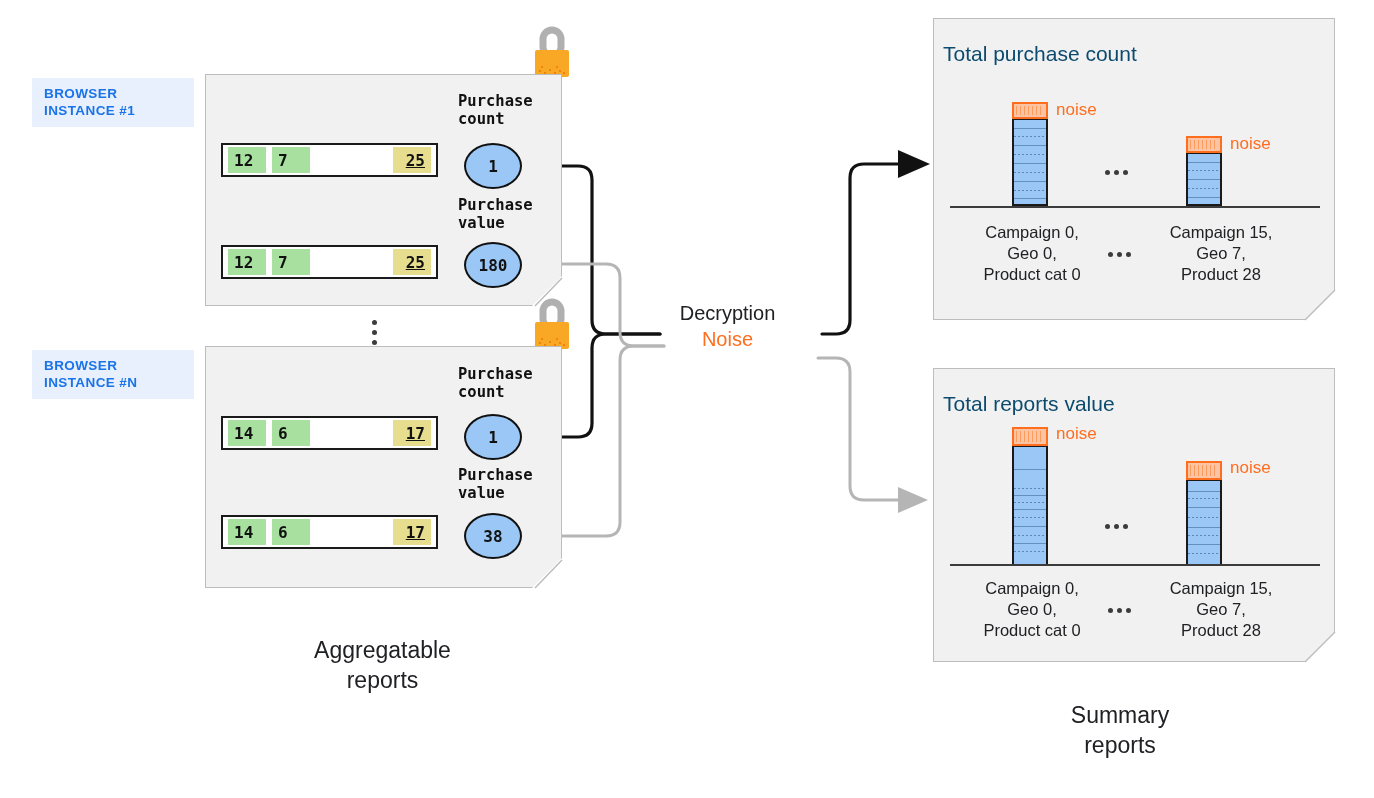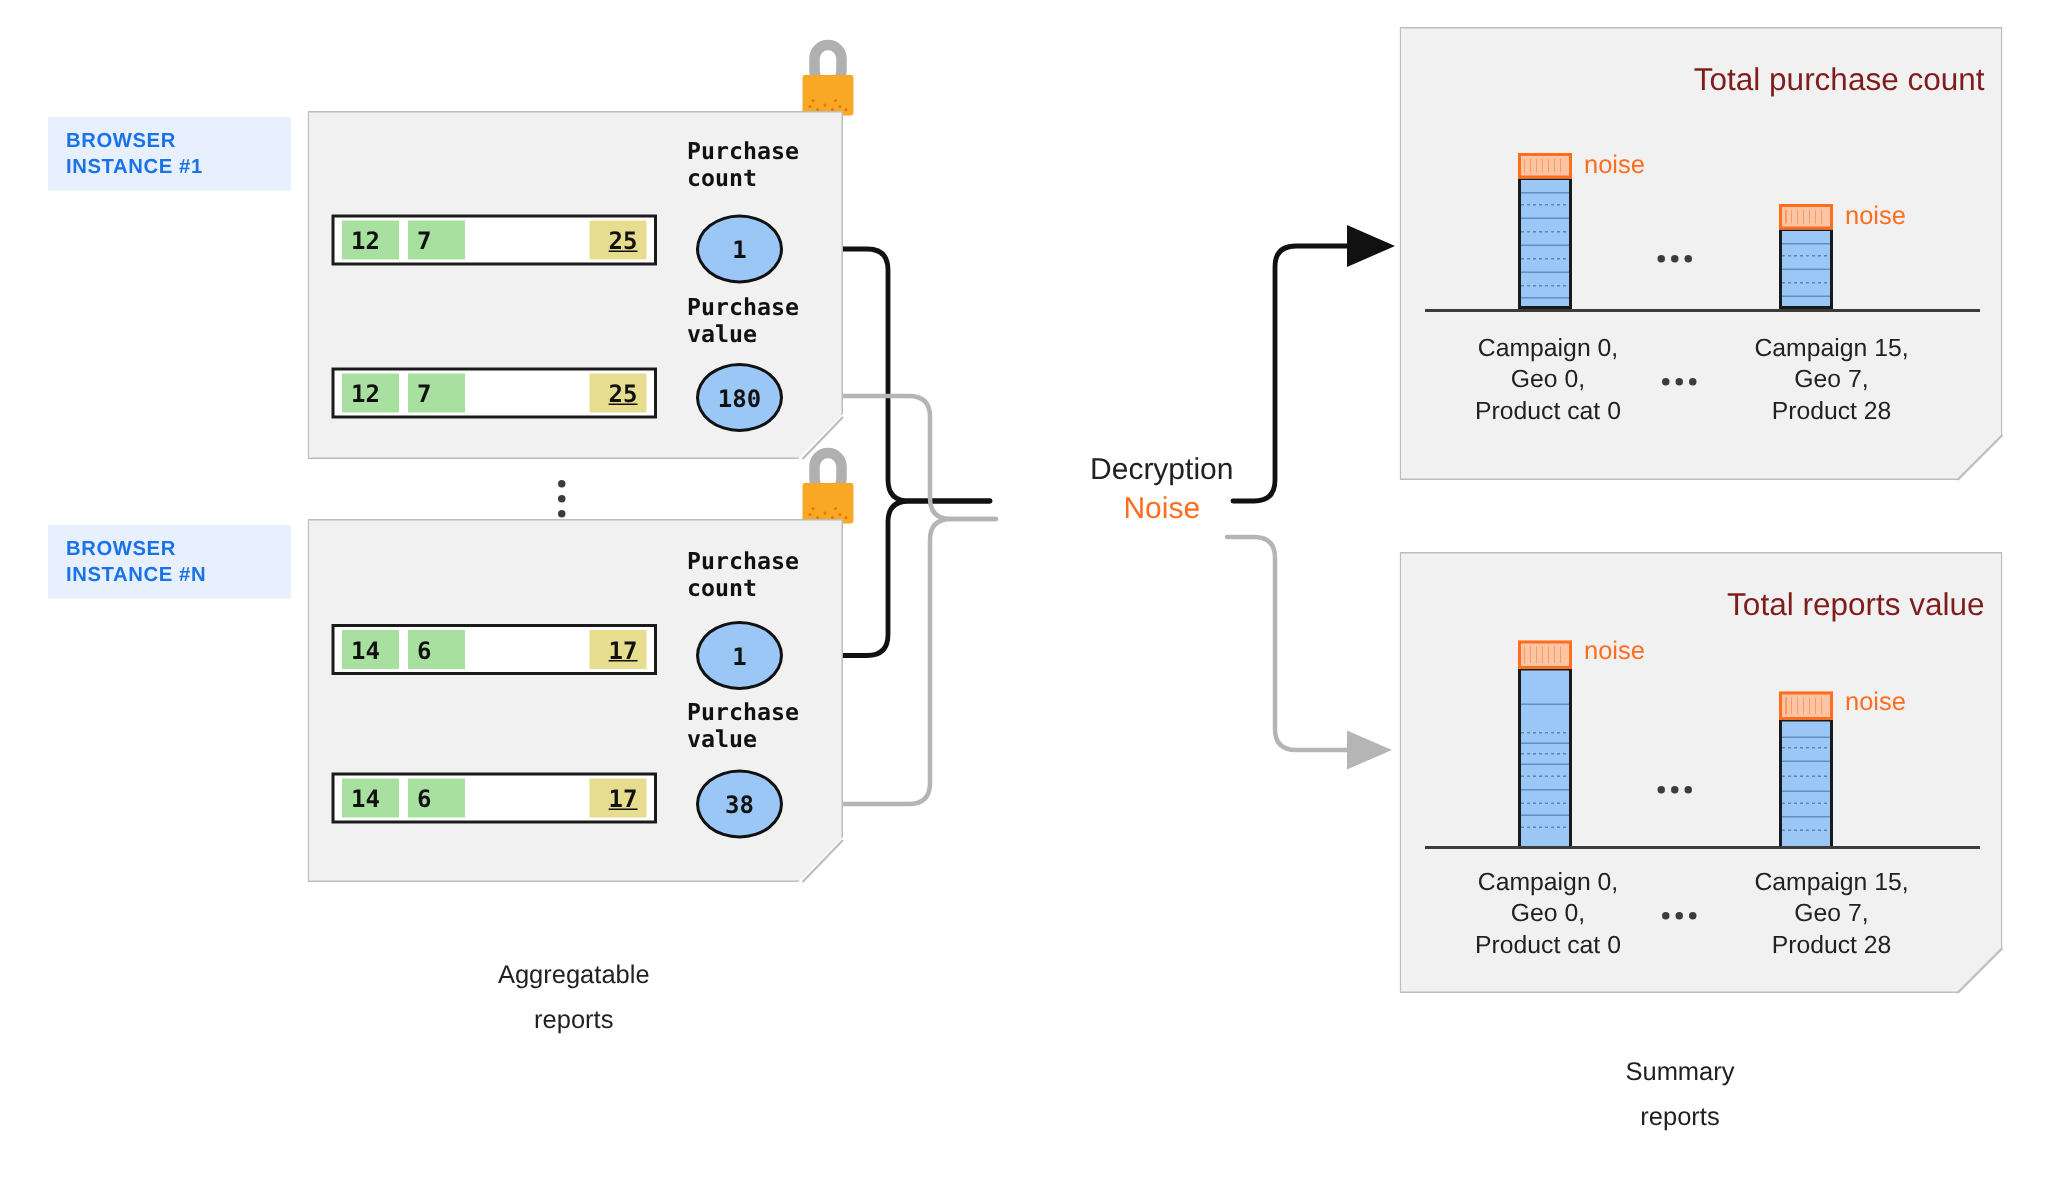--- a/index.html
+++ b/index.html
@@ -40,34 +40,34 @@
   .vdots{display:flex;flex-direction:column;align-items:center;gap:5px;}
   .vdots i{width:5px;height:5px;border-radius:50%;background:#3c3c3c;display:block;}
   .hdots{display:flex;align-items:center;gap:4px;}
   .hdots i{width:5px;height:5px;border-radius:50%;background:#3c3c3c;display:block;}
 
   
   .proc{font-size:20px;line-height:26px;text-align:center;color:#202124;}
   .proc .noise{color:#ff6d1f;}
 
   
-  .sumtitle{font-size:21px;text-align:right;color:#7f1d1d;}
+  .sumtitle{font-size:21px;text-align:left;color:#0c4a6e;}
   .axis{background:#3c3c3c;height:2px;}
   .bar{box-sizing:border-box;border:2.5px solid #1a1a1a;background:#9ac7f5;position:absolute;}
   .bar .seg{position:absolute;left:0;right:0;height:1px;background:#5b86b5;opacity:.85;}
   .bar .segd{position:absolute;left:0;right:0;height:1px;
              background:repeating-linear-gradient(90deg,#5b86b5 0 2px,transparent 2px 4px);}
   .noisecap{box-sizing:border-box;border:2.5px solid #ff6d1f;background:#fbc4a4;position:absolute;}
   .noisecap .hatch{position:absolute;left:2px;right:2px;top:2px;bottom:2px;
         background:repeating-linear-gradient(90deg,#ff8c42 0 1px,transparent 1px 4px);opacity:.75;}
   .noiselbl{color:#ff6d1f;font-size:17px;}
   .xlab{font-size:16.5px;line-height:21px;text-align:center;color:#202124;white-space:pre-line;}
 
   
-  .caption{font-size:17px;line-height:30px;text-align:center;color:#202124;white-space:pre-line;}
+  .caption{font-size:23px;line-height:30px;text-align:center;color:#202124;white-space:pre-line;}
 
   svg{overflow:visible;}
 </style>
 </head>
 <body>
 
 <div class="stage">
 
   <svg class="abs" style="left:0;top:0;width:1374px;height:798px;" viewBox="0 0 1374 798">
 
@@ -178,21 +178,21 @@
     <span class="spacer"></span>
     <span class="cell yellow" style="width:38px;">17</span>
   </div>
   <div class="mlabel abs" style="left:458px;top:466px;width:110px;">Purchase
 value</div>
   <div class="circle abs" style="left:464px;top:513px;width:58px;height:46px;">38</div>
 
   <div class="caption abs" style="left:240px;top:635px;width:285px;">Aggregatable
 reports</div>
 
-  <div class="abs proc" style="left:687px;top:300px;width:175px;">
+  <div class="abs proc" style="left:640px;top:300px;width:175px;">
     <div>Decryption</div>
     <div class="noise">Noise</div>
   </div>
 
   <div class="panel abs" style="left:933px;top:18px;width:400px;height:300px;"></div>
   <svg class="abs" style="left:933px;top:18px;width:402px;height:302px;" viewBox="0 0 402 302">
     <path d="M372 302 L402 272" fill="none" stroke="#bdbdbd" stroke-width="1.5"></path>
   </svg>
 
   <div class="sumtitle abs" style="left:943px;top:42px;width:380px;">Total purchase count</div>

